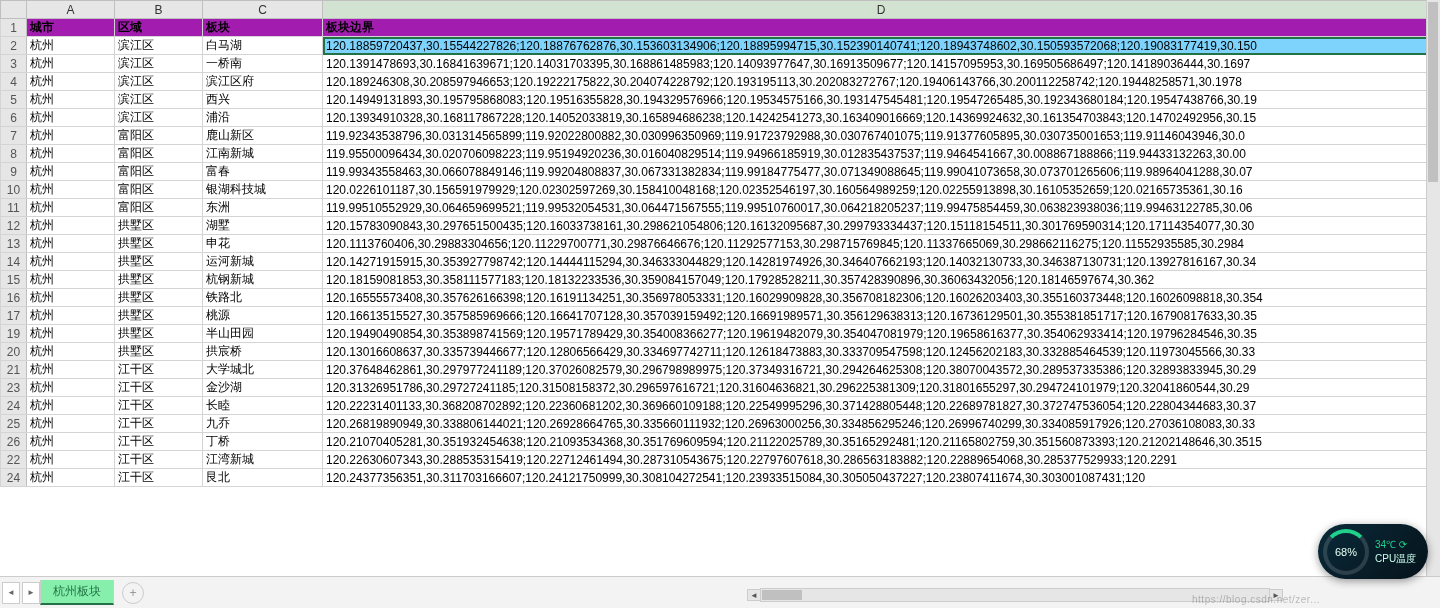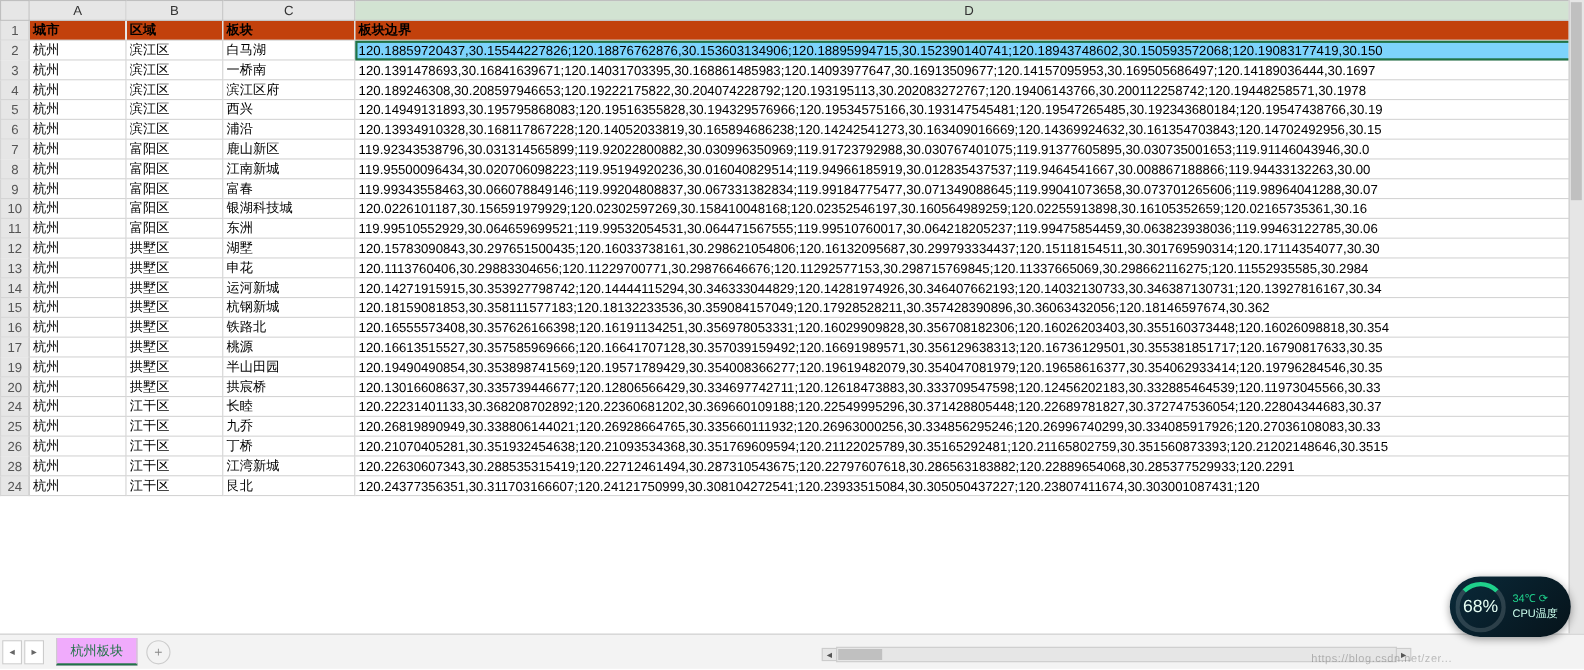--- a/index.html
+++ b/index.html
@@ -7,37 +7,37 @@
   .sheet-wrap { position:relative; width:1440px; height:609px; }
   table { border-collapse:collapse; table-layout:fixed; width:1440px; }
   th, td { border:1px solid #d4d4d4; height:18px; padding:0 3px; white-space:nowrap; overflow:hidden; text-overflow:clip; text-align:left; vertical-align:middle; font-size:12px; }
   .col-rowhdr { width:26px; text-align:center; background:#e6e6e6; color:#555; font-weight:normal; }
   .col-A { width:88px; }
   .col-B { width:88px; }
   .col-C { width:120px; }
   .col-D { width:1117px; }
   thead th { background:#e6e6e6; text-align:center; font-weight:normal; color:#333; border:1px solid #bfbfbf;}
   thead th.sel { background:#d2e3d2; }
-  tr.header td { background:#c2410c; font-weight:bold; }
+  tr.header td { background:#a21caf; font-weight:bold; }
   tr.header td.col-rowhdr { background:#e6e6e6; font-weight:normal;}
   td.sel-cell { outline:2px solid #217346; outline-offset:-2px; background:#7dd3fc;}
   td.col-rowhdr { border-right:1px solid #bfbfbf; }
   .grid-area { height:576px; overflow:hidden; }
   .tabs { display:flex; align-items:center; height:32px; border-top:1px solid #ccc; background:#f3f3f3; position:relative;}
   .tab-nav-btn { width:18px; height:22px; border:1px solid #ccc; margin-left:2px; background:#fff; display:flex; align-items:center; justify-content:center; font-size:8px; color:#666; }
-  .tab { padding:3px 12px; border:1px solid #ccc; border-top:none; margin-left:11px; background:#f0abfc; font-size:12px; }
+  .tab { padding:3px 12px; border:1px solid #ccc; border-top:none; margin-left:0; background:#86efac; font-size:12px; }
   .tab.active { color:#217346; border-bottom:2px solid #217346; font-weight:500;}
   .add-tab { width:22px; height:22px; border:1px solid #ccc; border-radius:11px; margin-left:8px; display:flex; align-items:center; justify-content:center; color:#888;}
   .hscroll { position:absolute; right:170px; bottom:6px; width:510px; height:14px; background:#e6e6e6; border:1px solid #ccc;}
   .hscroll .thumb { position:absolute; left:1px; top:1px; width:40px; height:10px; background:#c0c0c0;}
   .hscroll .arr { position:absolute; top:0; width:14px; height:12px; display:flex; align-items:center; justify-content:center; font-size:8px; color:#555;}
   .hscroll .arr.l { left:-14px; background:#e6e6e6; border:1px solid #ccc;}
   .hscroll .arr.r { right:-14px; background:#e6e6e6; border:1px solid #ccc;}
   .widget { position:absolute; right:12px; bottom:30px; width:110px; height:55px; background:linear-gradient(135deg,#0a2a3a,#06131a); border-radius:28px; display:flex; align-items:center; color:#cfe; font-size:10px; box-shadow:0 2px 8px rgba(0,0,0,.4);}
-  .widget .ring { width:46px; height:46px; border-radius:50%; border:4px solid rgba(255,255,255,.15); border-top-color:#1fd18b; margin-left:5px; display:flex; align-items:center; justify-content:center; font-size:16px; color:#e6fff4;}
+  .widget .ring { width:46px; height:46px; border-radius:50%; border:4px solid rgba(255,255,255,.15); border-top-color:#1fd18b; margin-left:5px; display:flex; align-items:center; justify-content:center; font-size:11px; color:#e6fff4;}
   .widget .info { margin-left:6px; line-height:14px; }
   .widget .temp { color:#1fd18b; }
   .watermark { position:absolute; right:120px; bottom:4px; font-size:10px; color:rgba(0,0,0,.25); letter-spacing:.5px;padding-left:17px;}
   .vscroll { position:absolute; right:0; top:0; width:14px; height:576px; background:#e6e6e6; border-left:1px solid #ccc;}
   .vscroll .thumb { position:absolute; left:1px; top:2px; width:10px; height:180px; background:#c0c0c0;}
 </style>
 </head>
 <body>
 
 <div class="sheet-wrap">
@@ -187,20 +187,34 @@
             <td class="">120.19490490854,30.353898741569;120.19571789429,30.354008366277;120.19619482079,30.354047081979;120.19658616377,30.354062933414;120.19796284546,30.35</td>
           </tr>
           <tr>
             <td class="col-rowhdr">20</td>
             <td>杭州</td>
             <td>拱墅区</td>
             <td>拱宸桥</td>
             <td class="">120.13016608637,30.335739446677;120.12806566429,30.334697742711;120.12618473883,30.333709547598;120.12456202183,30.332885464539;120.11973045566,30.33</td>
           </tr>
           <tr>
+            <td class="col-rowhdr">21</td>
+            <td>杭州</td>
+            <td>江干区</td>
+            <td>大学城北</td>
+            <td class="">120.37648462861,30.297977241189;120.37026082579,30.296798989975;120.37349316721,30.294264625308;120.38070043572,30.289537335386;120.32893833945,30.29</td>
+          </tr>
+          <tr>
+            <td class="col-rowhdr">23</td>
+            <td>杭州</td>
+            <td>江干区</td>
+            <td>金沙湖</td>
+            <td class="">120.31326951786,30.29727241185;120.31508158372,30.296597616721;120.31604636821,30.296225381309;120.31801655297,30.294724101979;120.32041860544,30.29</td>
+          </tr>
+          <tr>
             <td class="col-rowhdr">24</td>
             <td>杭州</td>
             <td>江干区</td>
             <td>长睦</td>
             <td class="">120.22231401133,30.368208702892;120.22360681202,30.369660109188;120.22549995296,30.371428805448;120.22689781827,30.372747536054;120.22804344683,30.37</td>
           </tr>
           <tr>
             <td class="col-rowhdr">25</td>
             <td>杭州</td>
             <td>江干区</td>
@@ -208,21 +222,21 @@
             <td class="">120.26819890949,30.338806144021;120.26928664765,30.335660111932;120.26963000256,30.334856295246;120.26996740299,30.334085917926;120.27036108083,30.33</td>
           </tr>
           <tr>
             <td class="col-rowhdr">26</td>
             <td>杭州</td>
             <td>江干区</td>
             <td>丁桥</td>
             <td class="">120.21070405281,30.351932454638;120.21093534368,30.351769609594;120.21122025789,30.35165292481;120.21165802759,30.351560873393;120.21202148646,30.3515</td>
           </tr>
           <tr>
-            <td class="col-rowhdr">28</td>
+            <td class="col-rowhdr">22</td>
             <td>杭州</td>
             <td>江干区</td>
             <td>江湾新城</td>
             <td class="">120.22630607343,30.288535315419;120.22712461494,30.287310543675;120.22797607618,30.286563183882;120.22889654068,30.285377529933;120.2291</td>
           </tr>
           <tr>
             <td class="col-rowhdr">24</td>
             <td>杭州</td>
             <td>江干区</td>
             <td>艮北</td>

